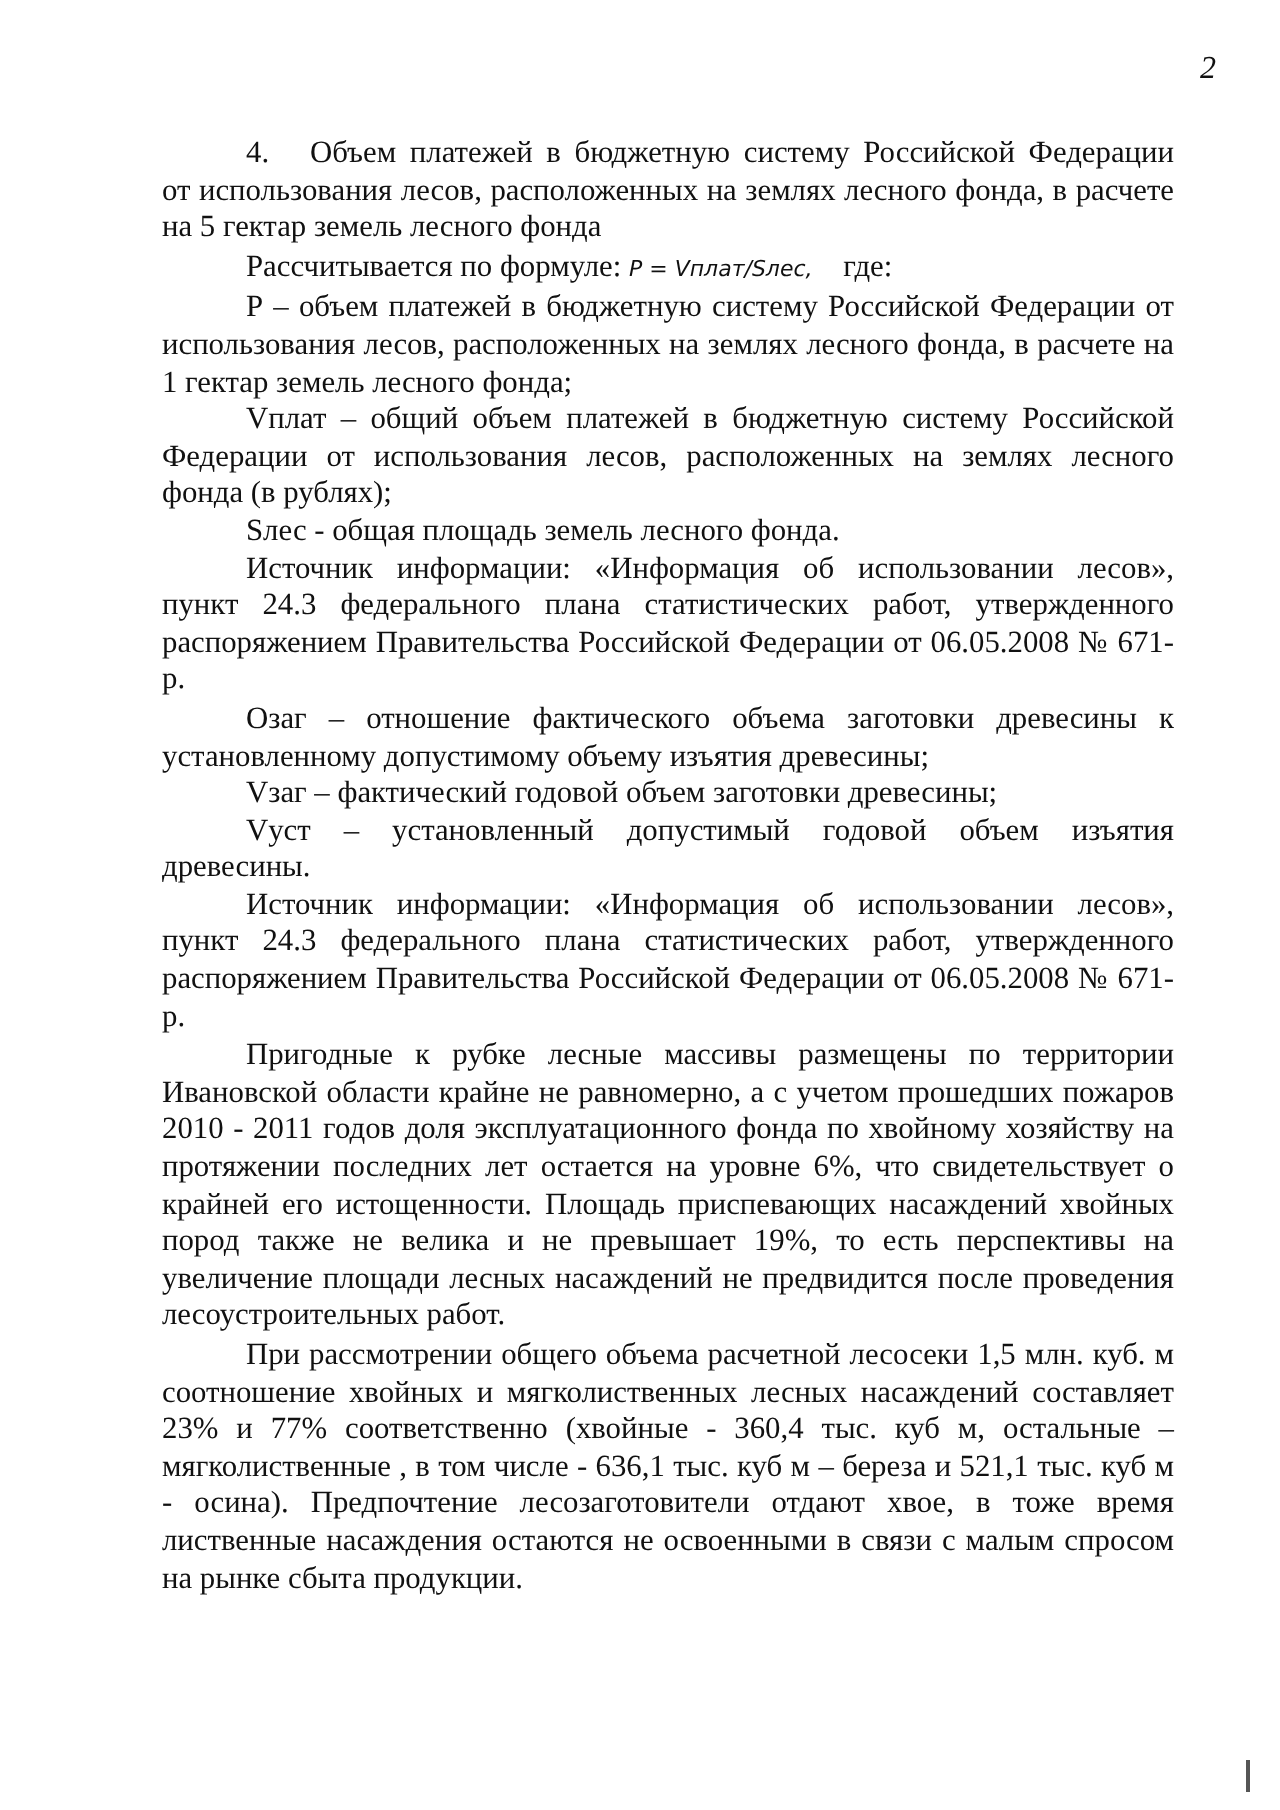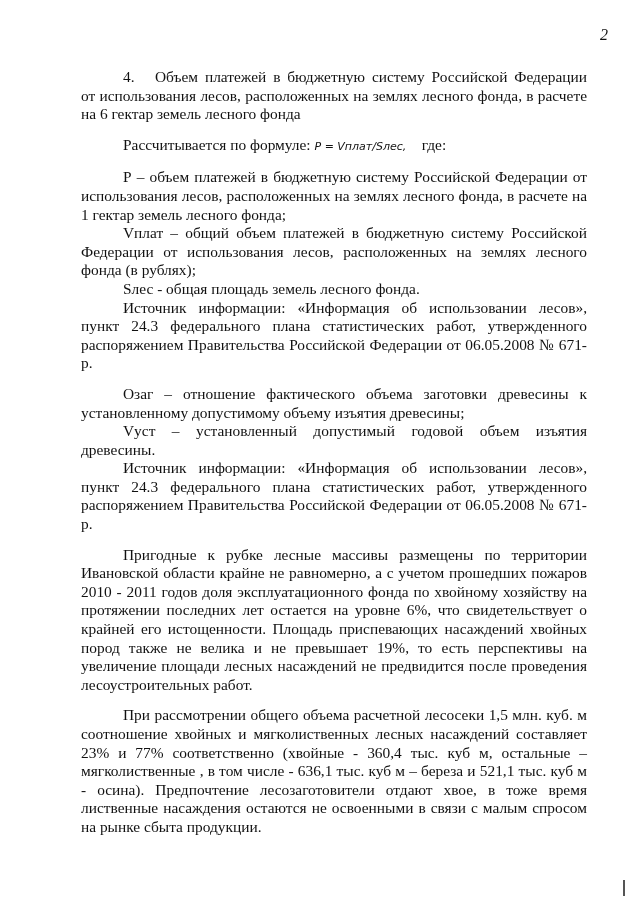--- a/index.html
+++ b/index.html
@@ -2,43 +2,44 @@
 <html><head>
 <meta charset="utf-8">
 <style>
   html, body { margin: 0; padding: 0; background: #ffffff; }
   body { width: 640px; height: 905px; position: relative; overflow: hidden; }
   .page { position: absolute; left: 0; top: 0; width: 640px; height: 905px; background: #fff; }
   .page-num { position: absolute; left: 600px; top: 26px; font-family: "Liberation Serif", serif; font-style: italic; font-size: 16px; color: #111; }
   .content { position: absolute; left: 81px; top: 68px; width: 506px; font-family: "Liberation Serif", serif; font-size: 15.4px; line-height: 18.6px; color: #111; }
   .p { margin: 0; text-align: justify; text-indent: 42px; }
   .num { display: inline-block; width: 32px; text-indent: 0; }
-  .gap { margin-top: 12px; }
+  .gap { margin-top: 1px; }
   .formula { font-family: "DejaVu Sans", sans-serif; font-style: italic; font-size: 11px; }
   .bottom-mark { position: absolute; left: 623px; top: 880px; width: 2px; height: 16px; background: #555; }
 </style>
 </head>
 <body>
 
 <div class="page">
   <div class="page-num">2</div>
 
   <div class="content">
-    <p class="p"><span class="num">4.</span><span>Объем платежей в бюджетную систему Российской Федерации от использования лесов, расположенных на землях лесного фонда, в расчете на 6 гектар земель лесного фонда</span></p>
+    <p class="p"><span class="num">4.</span><span>Объем платежей в бюджетную систему Российской Федерации от использования лесов, расположенных на землях лесного фонда, в расчете на 5 гектар земель лесного фонда</span></p>
 
     <p class="p gap"><span>Рассчитывается по формуле:</span> <span class="formula">P = Vплат/Sлес,</span>&nbsp;&nbsp;&nbsp; <span>где:</span></p>
 
     <p class="p gap">Р – объем платежей в бюджетную систему Российской Федерации от использования лесов, расположенных на землях лесного фонда, в расчете на 1 гектар земель лесного фонда;</p>
     <p class="p">Vплат – общий объем платежей в бюджетную систему Российской Федерации от использования лесов, расположенных на землях лесного фонда (в рублях);</p>
     <p class="p">Sлес - общая площадь земель лесного фонда.</p>
     <p class="p">Источник информации: «Информация об использовании лесов», пункт 24.3 федерального плана статистических работ, утвержденного распоряжением Правительства Российской Федерации от 06.05.2008 № 671-р.</p>
 
 
 
     <p class="p gap">Озаг – отношение фактического объема заготовки древесины к установленному допустимому объему изъятия древесины;</p>
+    <p class="p">Vзаг – фактический годовой объем заготовки древесины;</p>
     <p class="p">Vуст – установленный допустимый годовой объем изъятия древесины.</p>
     <p class="p">Источник информации: «Информация об использовании лесов», пункт 24.3 федерального плана статистических работ, утвержденного распоряжением Правительства Российской Федерации от 06.05.2008 № 671-р.</p>
 
     <p class="p gap">Пригодные к рубке лесные массивы размещены по территории Ивановской области крайне не равномерно, а с учетом прошедших пожаров 2010 - 2011 годов доля эксплуатационного фонда по хвойному хозяйству на протяжении последних лет остается на уровне 6%, что свидетельствует о крайней его истощенности. Площадь приспевающих насаждений хвойных пород также не велика и не превышает 19%, то есть перспективы на увеличение площади лесных насаждений не предвидится после проведения лесоустроительных работ.</p>
     <p class="p gap">При рассмотрении общего объема расчетной лесосеки 1,5 млн. куб. м соотношение хвойных и мягколиственных лесных насаждений составляет 23% и 77% соответственно (хвойные - 360,4 тыс. куб м, остальные – мягколиственные , в том числе - 636,1 тыс. куб м – береза и 521,1 тыс. куб м - осина). Предпочтение лесозаготовители отдают хвое, в тоже время лиственные насаждения остаются не освоенными в связи с малым спросом на рынке сбыта продукции.</p>
   </div>
 
   <div class="bottom-mark"></div>
 </div>
 

